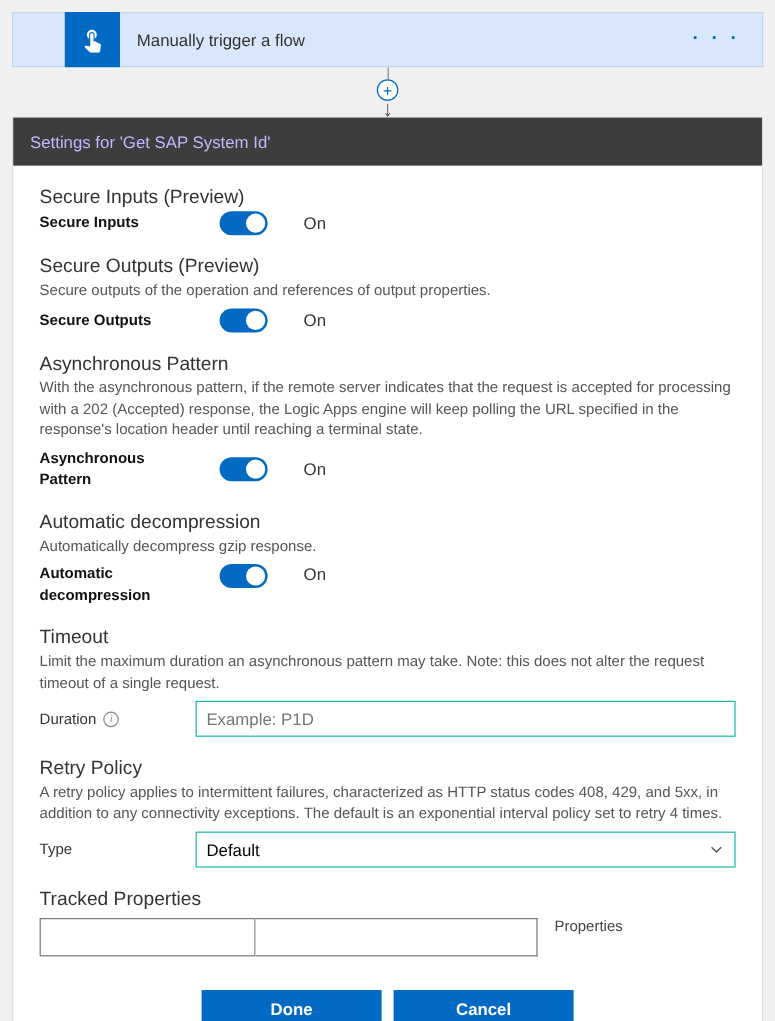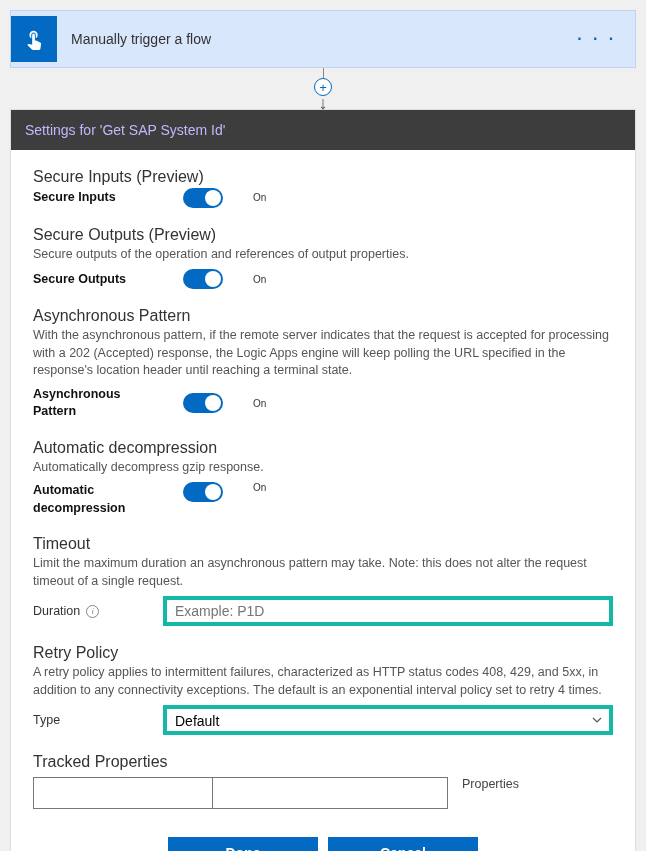--- a/index.html
+++ b/index.html
@@ -3,23 +3,24 @@
   <meta charset="utf-8">
   <style>
     * { margin: 0; padding: 0; box-sizing: border-box; font-family: 'Segoe UI', Tahoma, Geneva, Verdana, sans-serif; }
     body { background: #f0f0f0; padding: 10px; width: 646px; }
     
     .trigger-card {
       background: #d9e7fc;
       border: 1px solid #c0d4f0;
       display: flex;
       align-items: center;
-      height: 58px;
+      height: 46px;
       margin-bottom: 0;
       position: relative;
+      padding-left: 43px;
     }
     .trigger-icon-box {
       width: 46px;
       height: 46px;
       background: #036ac4;
       display: flex;
       align-items: center;
       justify-content: center;
     }
     .trigger-label {
@@ -115,42 +116,42 @@
       content: '';
       position: absolute;
       right: 2px;
       top: 2px;
       width: 16px;
       height: 16px;
       border-radius: 50%;
       background: white;
     }
     .switch-state {
-      font-size: 10px;
+      font-size: 14px;
       color: #333;
       margin-left: 10px;
     }
     
     .input-row { display: flex; align-items: center; margin-top: 4px; }
     .input-label {
       font-size: 12.5px;
       color: #333;
       width: 130px;
       display: flex;
       align-items: center;
       gap: 6px;
     }
     .info-icon {
       width: 13px; height: 13px; border: 1px solid #888; border-radius: 50%;
       display: inline-flex; align-items: center; justify-content: center;
       font-size: 9px; color: #888; font-style: italic; font-family: serif;
     }
     .text-input, .select-input {
       flex: 1;
-      border: 4px solid #14b8a6;
+      border: 1px solid #14b8a6;
       height: 30px;
       font-size: 14px;
       padding: 4px 8px;
       background: white;
     }
     .select-container {
       flex: 1;
       position: relative;
     }
     .select-input { width: 100%; appearance: none; padding-right: 28px; }

